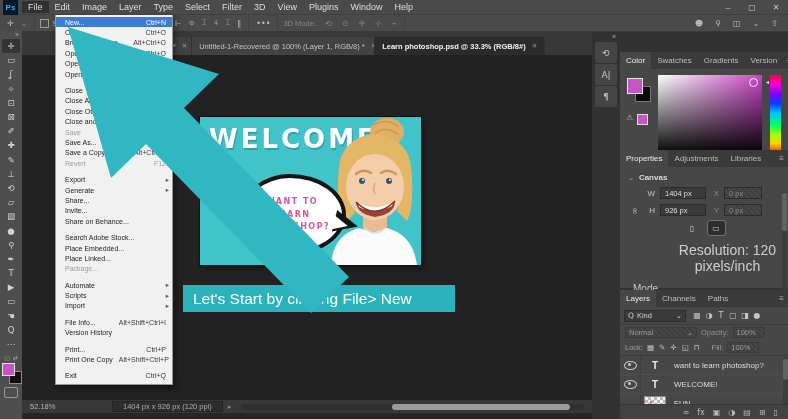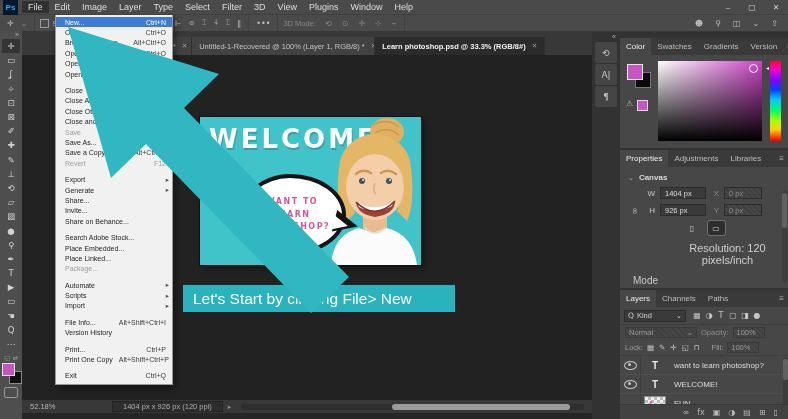--- a/index.html
+++ b/index.html
@@ -78,21 +78,21 @@
   .hthumb{position:absolute;left:44%;width:52%;top:0;height:6px;background:#9b9b9b;border-radius:3px;}
 
   
   .dock{position:absolute;left:592px;top:31px;width:196px;height:388px;background:#323232;z-index:10;}
   .strip{position:absolute;left:2px;top:2px;width:24px;display:flex;flex-direction:column;align-items:center;}
   .strip-expand{font-size:7px;color:#b0b0b0;align-self:flex-end;margin:0 2px 2px 0;}
   .strip-cell{width:22px;height:21px;background:#454545;display:flex;align-items:center;justify-content:center;
     color:#c8c8c8;font-size:9px;margin-bottom:1px;border-radius:2px;font-family:"DejaVu Sans",sans-serif;}
 
   .panel{position:absolute;left:28px;width:168px;background:#474747;box-sizing:border-box;}
-  .panel.colorp{top:7px;height:110px;}
+  .panel.colorp{top:21px;height:110px;}
   .panel.props{top:119px;height:138px;}
   .panel.layersp{top:259px;height:129px;}
   .ptabs{height:17px;background:#3a3a3a;display:flex;align-items:stretch;font-size:8px;color:#bdbdbd;}
   .ptab{padding:0 6px;display:flex;align-items:center;white-space:nowrap;}
   .ptab.active{background:#474747;color:#ececec;}
   .pmenu{margin-left:auto;padding:0 4px;color:#b0b0b0;font-size:8px;display:flex;align-items:center;}
 
   
   .color-body{position:relative;height:93px;}
   .cfg{position:absolute;left:7px;top:9px;width:14px;height:14px;background:#c655c3;border:1px solid #e8e8e8;z-index:2;}
@@ -117,21 +117,21 @@
   .dim-row{display:flex;align-items:center;gap:5px;padding-left:27px;margin-bottom:5px;font-size:8px;color:#c9c9c9;}
   .lbl{width:8px;text-align:right;}
   .lbl.off,.off-t{color:#8b8b8b;}
   .fld{width:46px;height:12px;background:#3a3a3a;border:1px solid #2c2c2c;color:#ddd;font-size:7.5px;
     display:flex;align-items:center;padding-left:4px;box-sizing:border-box;}
   .fld.off{background:repeating-linear-gradient(45deg,#474747 0 2px,#3f3f3f 2px 4px);color:#8b8b8b;width:38px;}
   .orient-row{display:flex;gap:7px;justify-content:center;margin:3px 0 0;}
   .orient{width:17px;height:14px;display:flex;align-items:center;justify-content:center;color:#c9c9c9;
     font-size:8px;border-radius:2px;font-family:"DejaVu Sans",sans-serif;}
   .orient.active{background:#2d2d2d;outline:1px solid #6f6f6f;}
-  .res{text-align:center;font-size:11px;color:#cfcfcf;margin-top:7px;padding-left:47px;}
+  .res{text-align:center;font-size:14px;color:#cfcfcf;margin-top:7px;padding-left:47px;}
   .mode-row{font-size:10px;color:#c9c9c9;padding:9px 0 0 13px;}
   .vscroll{position:absolute;right:1px;top:2px;bottom:2px;width:5px;background:#3d3d3d;border-radius:2px;}
   .vthumb{position:absolute;top:2px;height:38%;left:0;width:5px;background:#616161;border-radius:2px;}
 
   
   .lfilter{display:flex;align-items:center;height:17px;padding:0 4px;gap:2px;border-bottom:1px solid #3d3d3d;}
   .kindbox{display:flex;align-items:center;background:#3a3a3a;border:1px solid #2d2d2d;height:12px;width:62px;
     font-size:7.5px;color:#d0d0d0;gap:3px;padding:0 3px;box-sizing:border-box;}
   .kindbox .sp{flex:1;}
   .lf-icon{width:12px;height:13px;display:flex;align-items:center;justify-content:center;font-size:8px;

